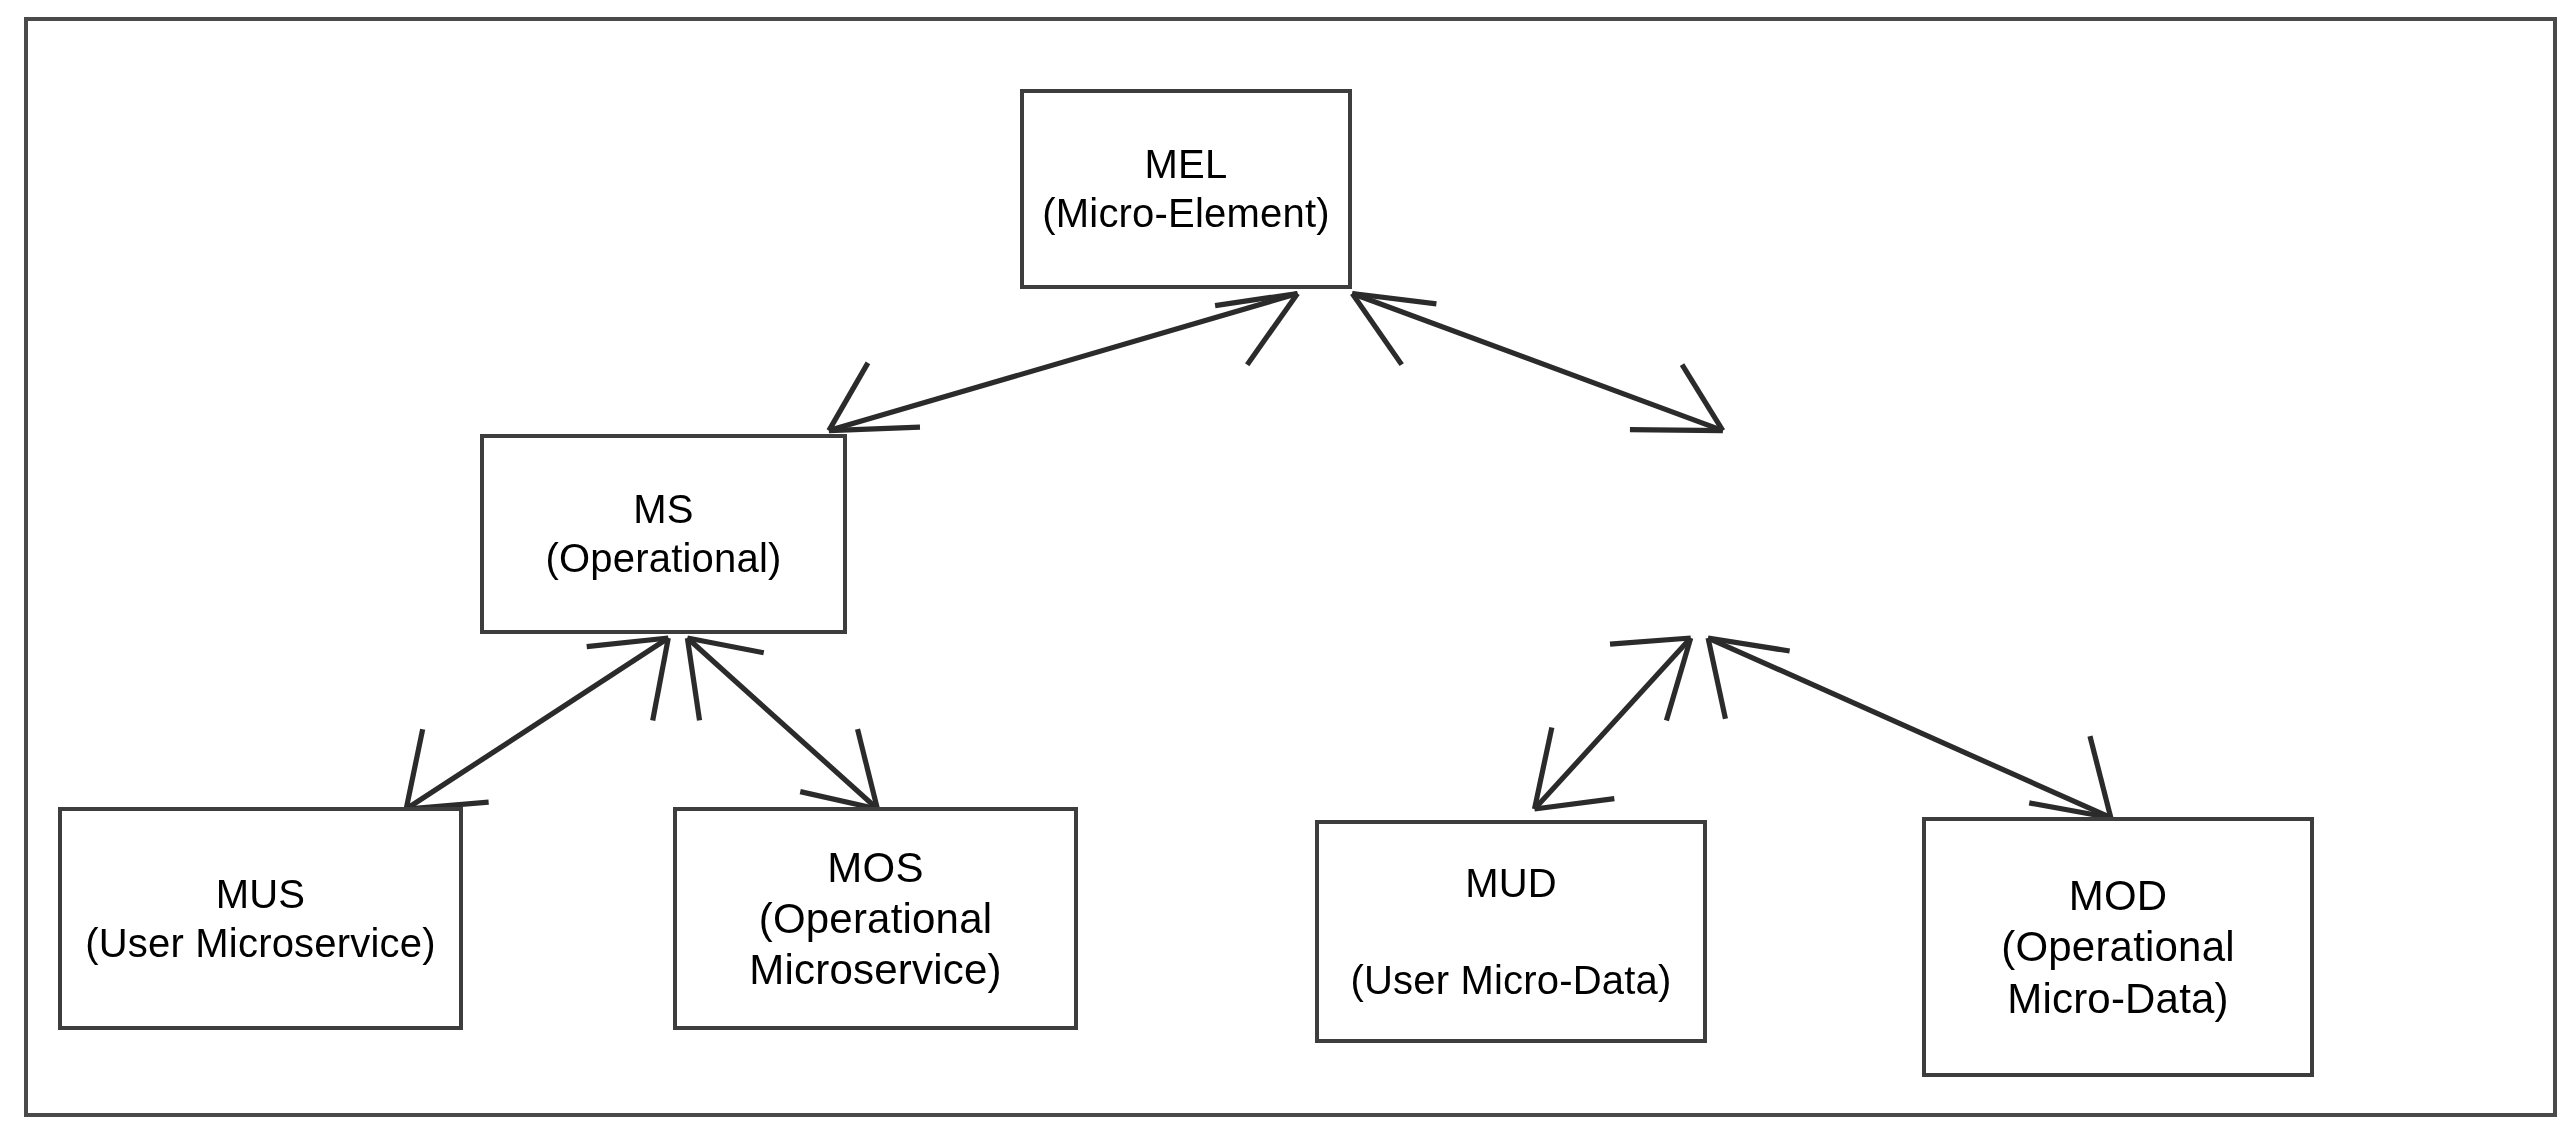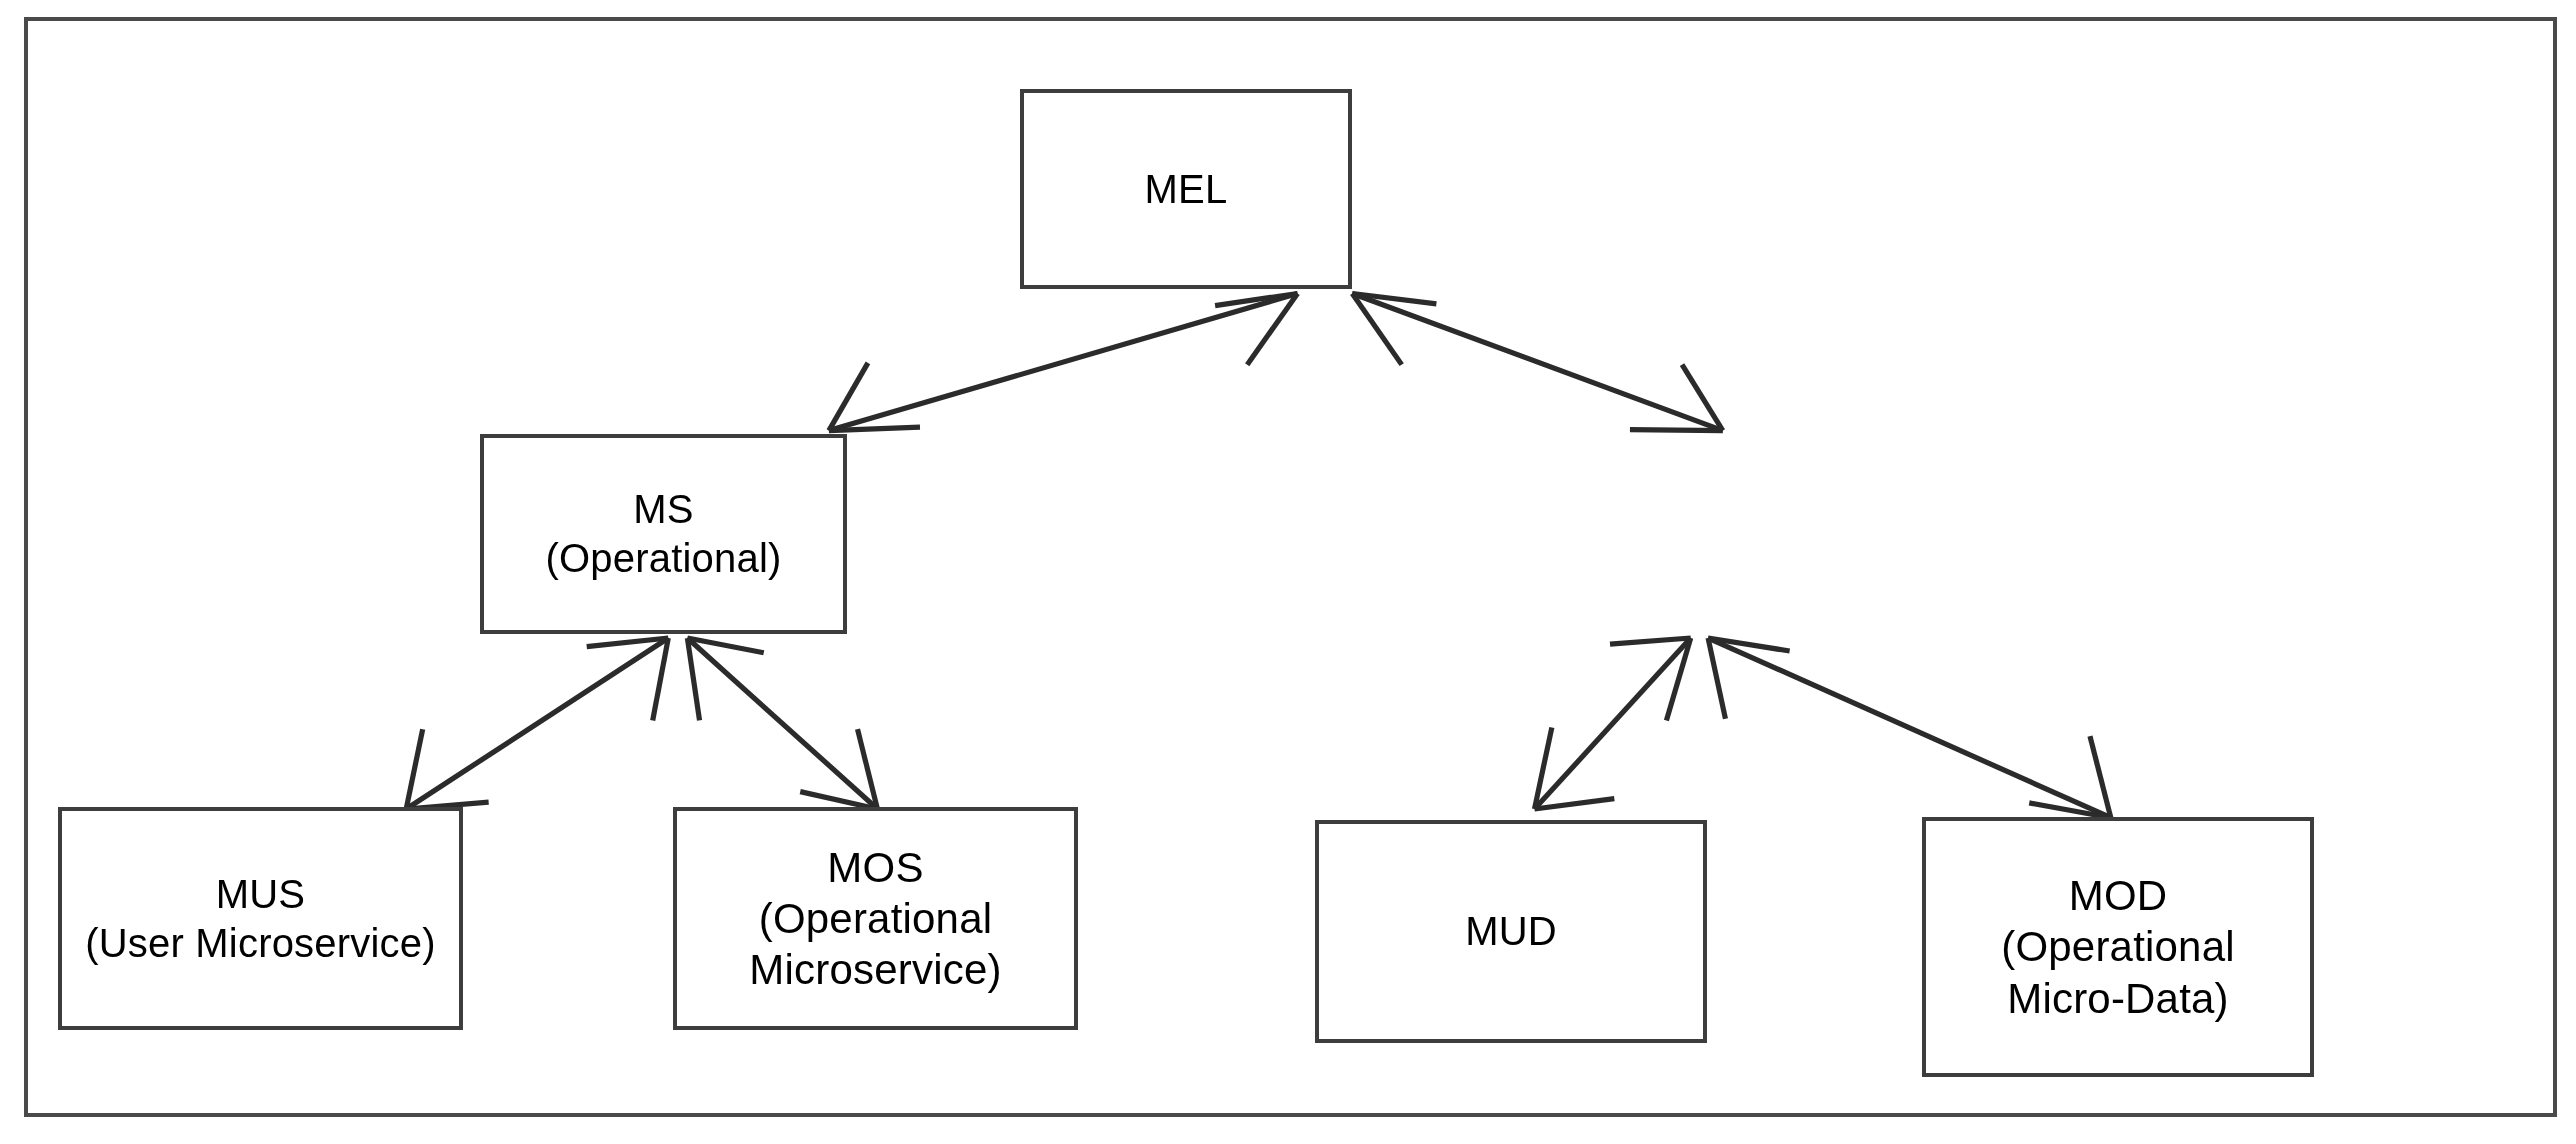--- a/index.html
+++ b/index.html
@@ -134,20 +134,21 @@
       <line x1="1968" y1="735" x2="2062" y2="750" stroke="#2b2b2b" stroke-width="6"></line>
       <line x1="1968" y1="735" x2="1988" y2="828" stroke="#2b2b2b" stroke-width="6"></line>
 
       <line x1="2432" y1="942" x2="2338" y2="925" stroke="#2b2b2b" stroke-width="6"></line>
       <line x1="2432" y1="942" x2="2408" y2="848" stroke="#2b2b2b" stroke-width="6"></line>
     </g>
   </svg>
 
   <div class="node" id="node-mel">
     <span class="line">MEL</span>
+    <span class="line">(Micro-Element)</span>
   </div>
 
   <div class="node" id="node-ms">
     <span class="line">MS</span>
     <span class="line">(Operational)</span>
   </div>
 
 
   <div class="node" id="node-mus">
     <span class="line">MUS</span>
@@ -155,20 +156,21 @@
   </div>
 
   <div class="node" id="node-mos">
     <span class="line">MOS</span>
     <span class="line">(Operational</span>
     <span class="line">Microservice)</span>
   </div>
 
   <div class="node" id="node-mud">
     <span class="line">MUD</span>
+    <span class="line">(User Micro-Data)</span>
   </div>
 
   <div class="node" id="node-mod">
     <span class="line">MOD</span>
     <span class="line">(Operational</span>
     <span class="line">Micro-Data)</span>
   </div>
 
 </div>
 

